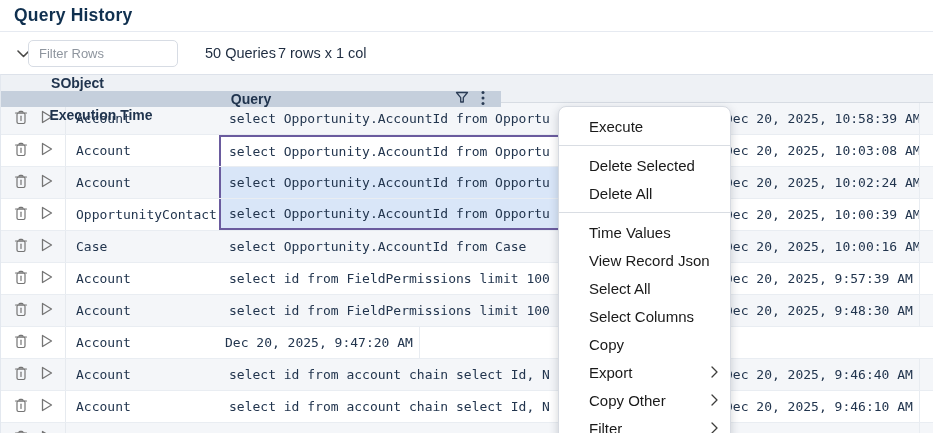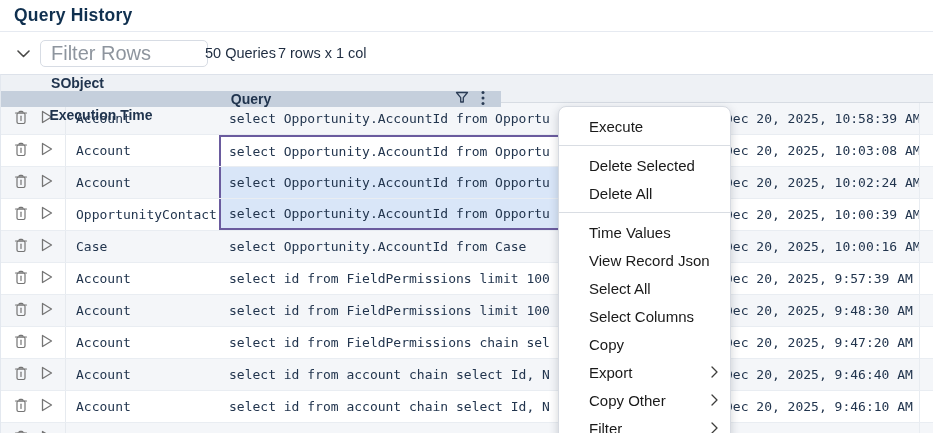--- a/index.html
+++ b/index.html
@@ -10,22 +10,22 @@
   }
   
   .titlebar { position:absolute; top:0; left:0; right:0; height:32px;
     border-bottom:1px solid #e6eaf1; background:#fff; }
   .titlebar h1 { position:absolute; left:14px; top:5px; font-size:17.5px;
     font-weight:bold; color:#10304f; letter-spacing:.2px; }
   
   .toolbar { position:absolute; top:32px; left:0; right:0; height:42px; background:#fff; }
   .collapse-btn { position:absolute; left:8px; top:8px; width:30px; height:26px;
     background:transparent; border:none; display:flex; align-items:center; justify-content:center; cursor:pointer; }
-  .filter-input { position:absolute; left:40px; top:8px; width:168px; height:27px;
-    border:1px solid #d7dce4; border-radius:5px; padding:0 10px; font-size:20px;
+  .filter-input { position:absolute; left:28px; top:8px; width:150px; height:27px;
+    border:1px solid #d7dce4; border-radius:5px; padding:0 10px; font-size:13px;
     font-family:"Liberation Sans", sans-serif; color:#17314e; background:#fff; }
   .filter-input::placeholder { color:#8e959e; }
   .summary { position:absolute; left:205px; top:0; height:42px; display:flex;
     align-items:center; gap:2px; font-size:14.5px; color:#1e2c40; }
   
   .grid { position:absolute; top:74px; left:0; right:0; bottom:0;
     border-top:1px solid #dde2ea; border-left:1px solid #e3e8ef; overflow:hidden; }
   .hrow { display:flex; height:28px; background:#eef1f5; border-bottom:1px solid #d7dce3;
     font-size:14px; font-weight:bold; color:#20344e;flex-direction:column; }
   .hcell { display:flex; align-items:center; justify-content:center; height:100%; position:relative; }
@@ -312,21 +312,20 @@
       </button>
       <button class="icon-btn">
         <span>
           <svg width="12" height="14" viewBox="0 0 12 14">
                   <path d="M1.5 1.5 L10.5 7 L1.5 12.5 Z" fill="none" stroke="#757575" stroke-width="1.3" stroke-linejoin="round"></path>
                 </svg>
         </span>
       </button>
     </div>
     <div class="cell c-sobj">Account</div>
-    <div class="cell c-query">select id from FieldPermissions chain sel</div>
     <div class="cell c-time">Dec 20, 2025, 9:47:20 AM</div>
     <div class="cell c-rest"></div>
   </div>
 
   <div class="row">
     <div class="cell c-icons">
       <button class="icon-btn">
         <span>
           <svg width="14" height="15" viewBox="0 0 14 15">
                   <path d="M5 2.6 Q5 1.4 6 1.4 H8 Q9 1.4 9 2.6" fill="none" stroke="#757575" stroke-width="1.2"></path>

